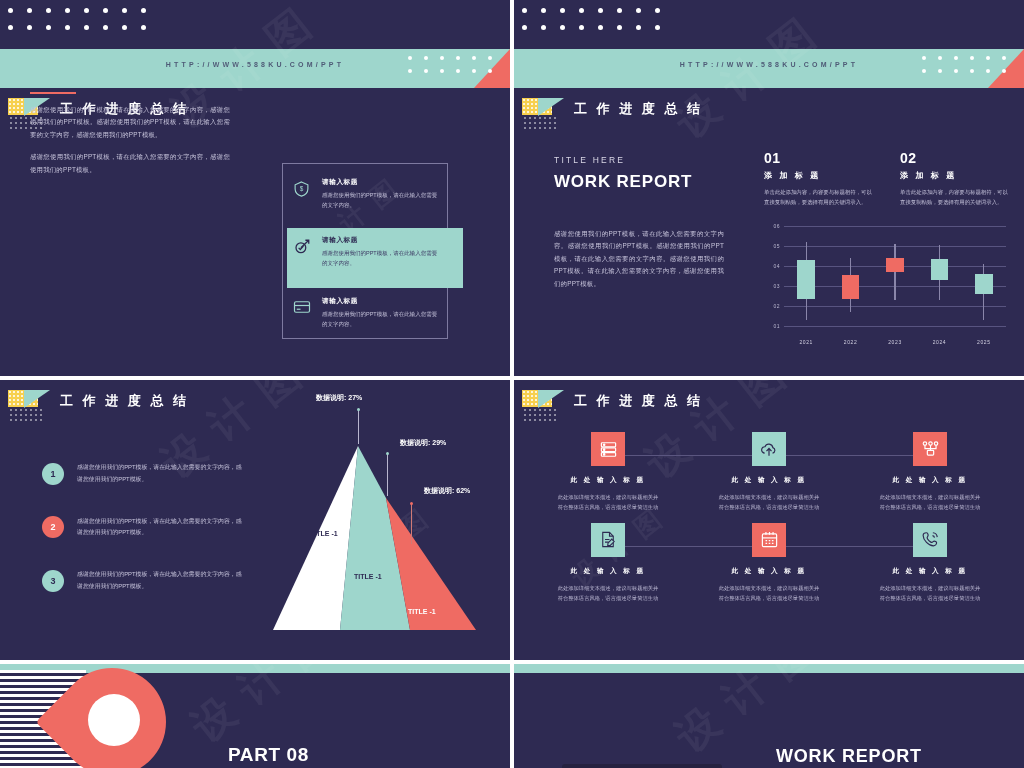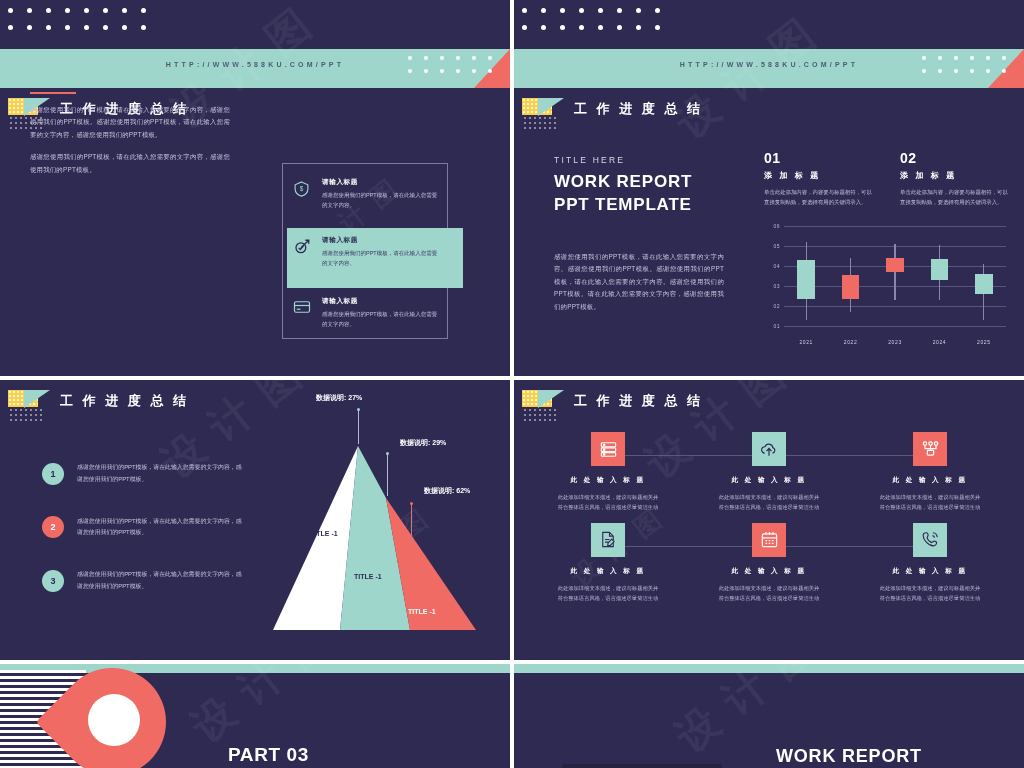--- a/index.html
+++ b/index.html
@@ -391,21 +391,20 @@
             </div>
         </div>
         <div class="hdr-title">工 作 进 度 总 结</div>
       </div>
 
       <div class="wm" style="left:150px; top:50px">设 计 图</div>
 
       <div class="s2-left">
         <div class="s2-kicker">TITLE HERE</div>
         <div class="s2-h1">WORK REPORT</div>
-        <div class="s2-h1">PPT TEMPLATE</div>
         <div class="body-txt s2-para">感谢您使用我们的PPT模板，请在此输入您需要的文字内容。感谢您使用我们的PPT模板。感谢您使用我们的PPT模板，请在此输入您需要的文字内容。感谢您使用我们的PPT模板。请在此输入您需要的文字内容，感谢您使用我们的PPT模板。</div>
       </div>
 
       <div class="s2-cols">
         <div class="s2-col">
           <div class="s2-num">01</div>
           <div class="s2-ct">添 加 标 题</div>
           <div class="s2-cd">单击此处添加内容，内容要与标题相符，可以直接复制粘贴，要选择有用的关键词录入。</div>
         </div>
         <div class="s2-col">
@@ -626,21 +625,21 @@
     </div>
 
     <div class="slide">
       <div class="topband-s5"></div>
       <div class="p5-stripes"></div>
       <div class="p5-pin">
         <div class="bulb"></div>
         <div class="hole"></div>
       </div>
       <div class="wm" style="left:180px; top:-10px">设 计 图</div>
-      <div class="p5-title">PART 03</div>
+      <div class="p5-title">PART 08</div>
     </div>
 
     <div class="slide">
       <div class="topband-s6"></div>
       <div class="wm" style="left:150px; top:0px">设 计 图</div>
       <div class="s6-dark"></div>
       <div class="s6-title">WORK REPORT</div>
     </div>
 
   </div>

